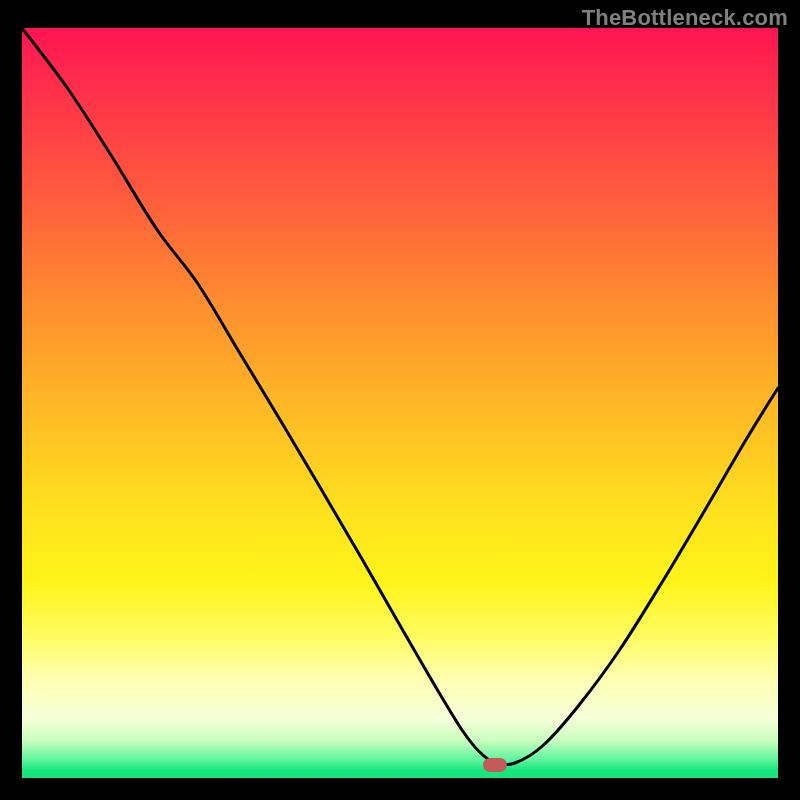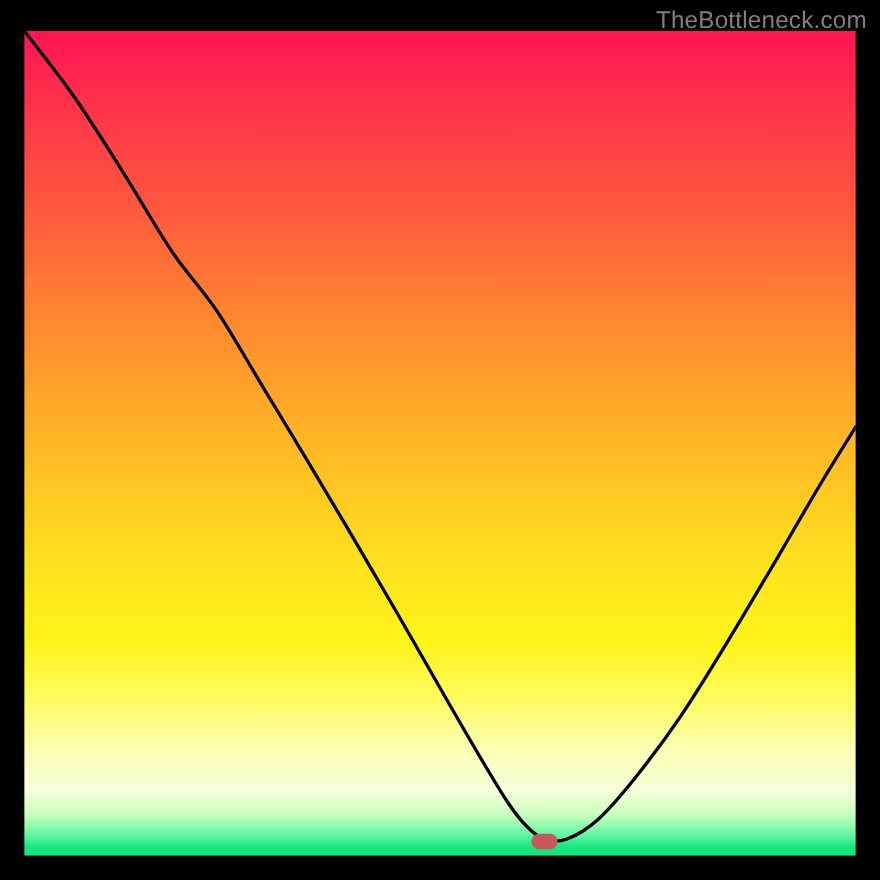--- a/index.html
+++ b/index.html
@@ -16,21 +16,21 @@
     width: 800px;
     height: 800px;
     background: #000;
   }
   .watermark {
     position: absolute;
     top: 5px;
     right: 12px;
     color: #808080;
     font-size: 22px;
-    font-weight: 400;
+    font-weight: 700;
     letter-spacing: 0.2px;
     z-index: 10;
     user-select: none;
   }
   .plot-area {
     position: absolute;
     left: 22px;
     top: 28px;
     width: 756px;
     height: 750px;

